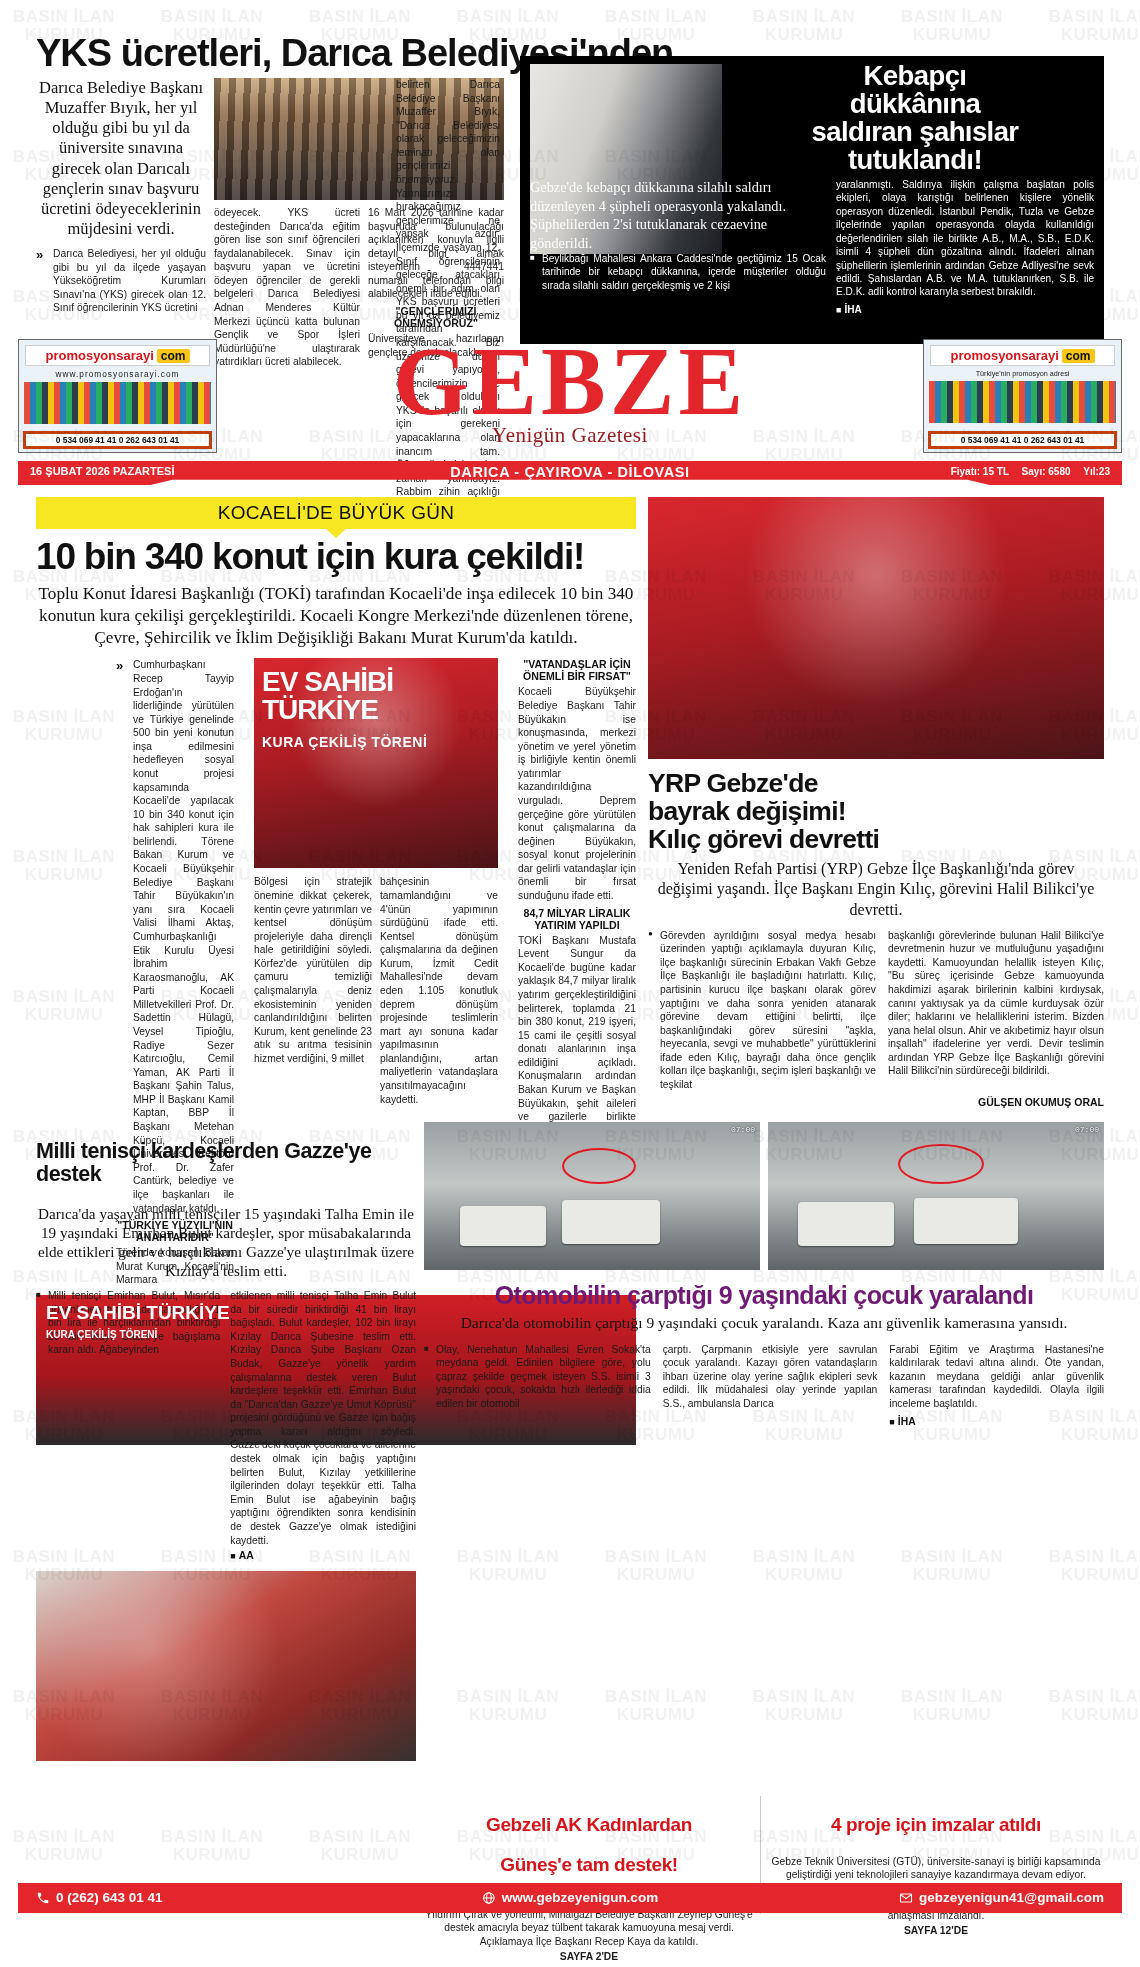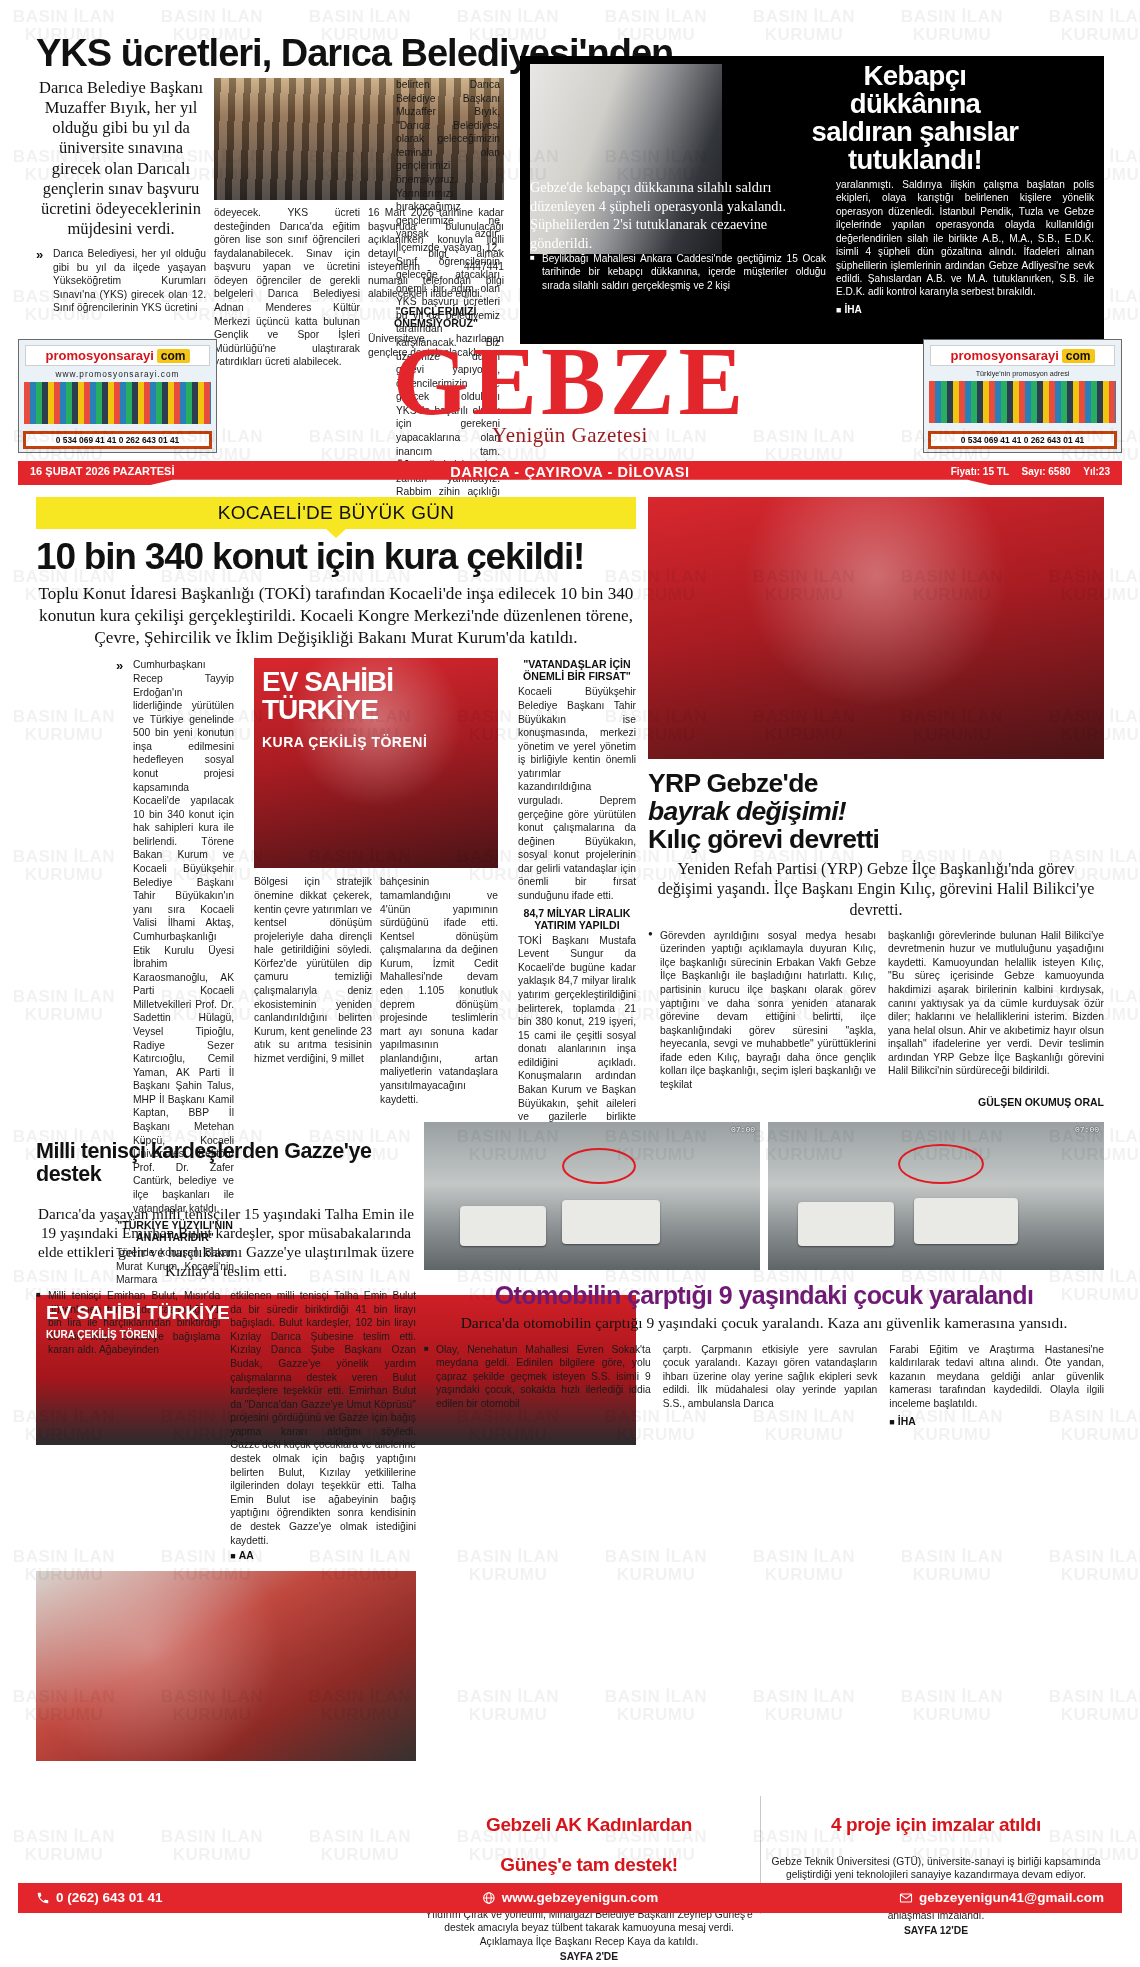--- a/index.html
+++ b/index.html
@@ -742,21 +742,21 @@
   <div class="ph banner" style="width:600px;height:150px;margin-top:8px;position:relative;">
     <div style="position:absolute;left:10px;top:8px;color:#fff;font-weight:700;font-size:19px;line-height:1;z-index:3;">EV SAHİBİ TÜRKİYE</div>
     <div style="position:absolute;left:10px;top:34px;color:#fff;font-weight:700;font-size:10px;z-index:3;">KURA ÇEKİLİŞ TÖRENİ</div>
   </div>
 </section>
 
 <section id="yrp">
   <div class="ph podium" style="width:456px;height:262px;"></div>
 
   <h2 class="yrp-hl" style="margin:10px 0 0;">YRP Gebze'de</h2>
-  <h2 class="yrp-hl" style="margin:0;font-style:italic;">bayrak değişimi!</h2>
+  <h2 class="yrp-hl" style="margin:0;">bayrak değişimi!</h2>
   <h2 class="yrp-hl" style="margin:0;">Kılıç görevi devretti</h2>
 
   <div class="yrp-lede">Yeniden Refah Partisi (YRP) Gebze İlçe Başkanlığı'nda görev değişimi yaşandı. İlçe Başkanı Engin Kılıç, görevini Halil Bilikci'ye devretti.</div>
 
   <div style="display:flex;gap:12px;margin-top:9px;">
     <div class="body-txt bullet-p" style="width:222px;">Görevden ayrıldığını sosyal medya hesabı üzerinden yaptığı açıklamayla duyuran Kılıç, ilçe başkanlığı sürecinin Erbakan Vakfı Gebze İlçe Başkanlığı ile başladığını hatırlattı. Kılıç, partisinin kurucu ilçe başkanı olarak görev yaptığını ve daha sonra yeniden atanarak görevine devam ettiğini belirtti, ilçe başkanlığındaki görev süresini "aşkla, heyecanla, sevgi ve muhabbetle" yürüttüklerini ifade eden Kılıç, bayrağı daha önce gençlik kolları ilçe başkanlığı, seçim işleri başkanlığı ve teşkilat</div>
     <div class="body-txt" style="width:222px;">başkanlığı görevlerinde bulunan Halil Bilikci'ye devretmenin huzur ve mutluluğunu yaşadığını kaydetti. Kamuoyundan helallik isteyen Kılıç, "Bu süreç içerisinde Gebze kamuoyunda hakdimizi aşarak birilerinin kalbini kırdıysak, canını yaktıysak ya da cümle kurduysak özür diler; haklarını ve helalliklerini isterim. Bizden yana helal olsun. Ahir ve akıbetimiz hayır olsun inşallah" ifadelerine yer verdi. Devir teslimin ardından YRP Gebze İlçe Başkanlığı görevini Halil Bilikci'nin sürdüreceği bildirildi.</div>
   </div>
   <div class="byline">GÜLŞEN OKUMUŞ ORAL</div>
 </section>
@@ -787,21 +787,21 @@
       <div class="car" style="left:30px;top:80px;width:96px;height:44px;"></div>
       <div class="car" style="left:146px;top:76px;width:104px;height:46px;"></div>
       <div class="circle" style="left:130px;top:22px;width:82px;height:36px;"></div>
     </div>
   </div>
 
   <h2 class="oto-hl" style="margin:12px 0 0;">Otomobilin çarptığı 9 yaşındaki çocuk yaralandı</h2>
   <div class="oto-lede">Darıca'da otomobilin çarptığı 9 yaşındaki çocuk yaralandı. Kaza anı güvenlik kamerasına yansıdı.</div>
 
   <div style="display:flex;gap:12px;margin-top:10px;">
-    <div class="body-txt sq-p" style="width:218px;">Olay, Nenehatun Mahallesi Evren Sokak'ta meydana geldi. Edinilen bilgilere göre, yolu çapraz şekilde geçmek isteyen S.S. isimli 9 yaşındaki çocuk, sokakta hızlı ilerlediği iddia edilen bir otomobil</div>
+    <div class="body-txt sq-p" style="width:218px;">Olay, Nenehatun Mahallesi Evren Sokak'ta meydana geldi. Edinilen bilgilere göre, yolu çapraz şekilde geçmek isteyen S.S. isimli 3 yaşındaki çocuk, sokakta hızlı ilerlediği iddia edilen bir otomobil</div>
     <div class="body-txt" style="width:218px;">çarptı. Çarpmanın etkisiyle yere savrulan çocuk yaralandı. Kazayı gören vatandaşların ihbarı üzerine olay yerine sağlık ekipleri sevk edildi. İlk müdahalesi olay yerinde yapılan S.S., ambulansla Darıca</div>
     <div style="width:218px;">
       <div class="body-txt">Farabi Eğitim ve Araştırma Hastanesi'ne kaldırılarak tedavi altına alındı. Öte yandan, kazanın meydana geldiği anlar güvenlik kamerası tarafından kaydedildi. Olayla ilgili inceleme başlatıldı.</div>
       <div class="src-tag" style="display:inline-block;margin-top:2px;">İHA</div>
     </div>
   </div>
 </section>
 
 <section id="box-kadin">
   <h3 class="box-hl red">Gebzeli AK Kadınlardan</h3>

